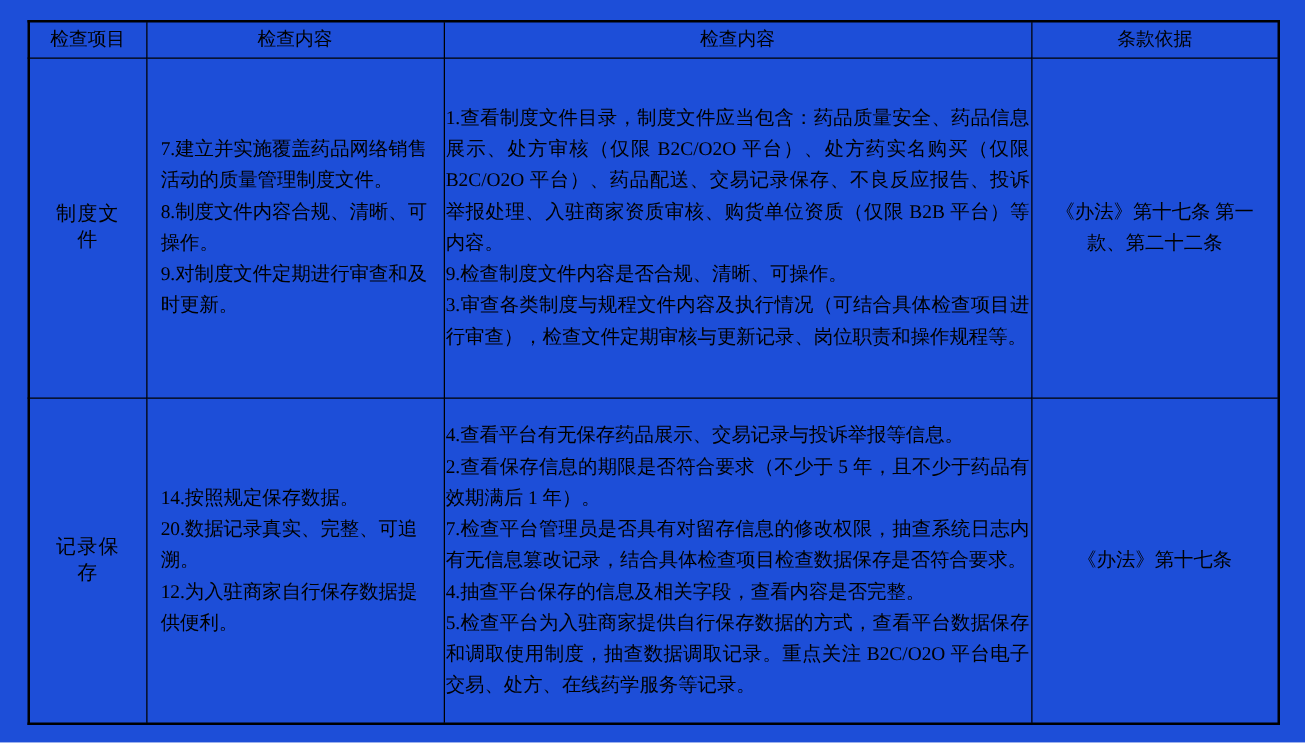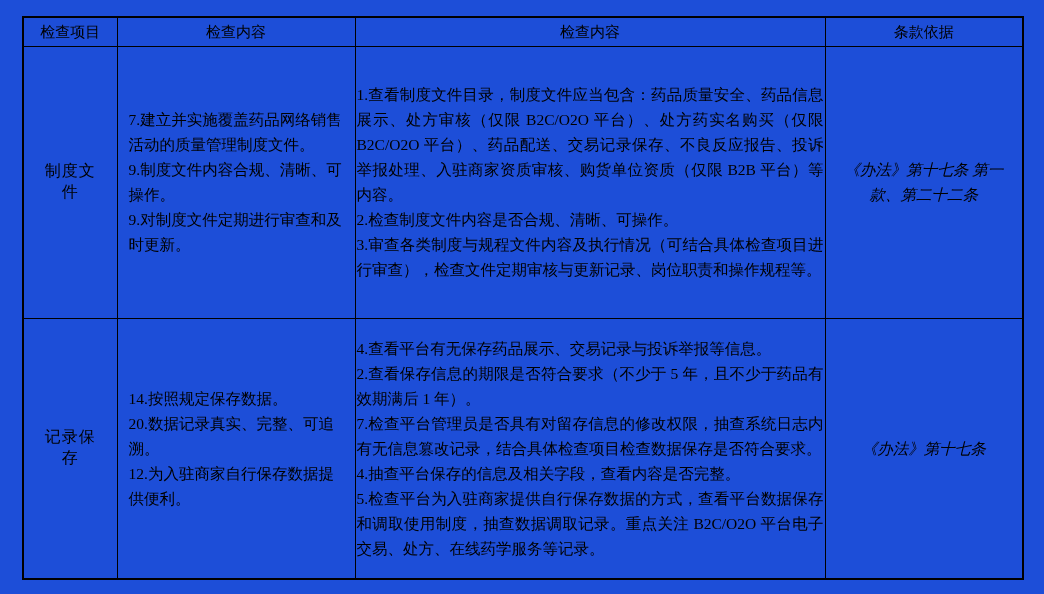--- a/index.html
+++ b/index.html
@@ -59,21 +59,20 @@
     line-height: 25px;
     padding: 4px 1px;
     text-align: justify;
     text-justify: inter-ideograph;
   }
   td.c-basis {
     font-size: 15.5px;
     line-height: 25px;
     text-align: center;
     padding: 4px 16px;
-    font-style: italic;
   }
   td p { margin: 0; }
 </style>
 </head>
 <body>
 
 <div class="page">
   <table class="inspection">
     <colgroup>
       <col style="width:94px">
@@ -87,26 +86,26 @@
         <th>检查内容</th>
         <th>检查内容</th>
         <th>条款依据</th>
       </tr>
     </thead>
     <tbody>
       <tr class="row-1">
         <td class="c-item">制度文件</td>
         <td class="c-points">
           <p>7.建立并实施覆盖药品网络销售活动的质量管理制度文件。</p>
-          <p>9.制度文件内容合规、清晰、可操作。</p>
+          <p>8.制度文件内容合规、清晰、可操作。</p>
           <p>9.对制度文件定期进行审查和及时更新。</p>
         </td>
         <td class="c-content">
           <p>1.查看制度文件目录，制度文件应当包含：药品质量安全、药品信息展示、处方审核（仅限 B2C/O2O 平台）、处方药实名购买（仅限 B2C/O2O 平台）、药品配送、交易记录保存、不良反应报告、投诉举报处理、入驻商家资质审核、购货单位资质（仅限 B2B 平台）等内容。</p>
-          <p>2.检查制度文件内容是否合规、清晰、可操作。</p>
+          <p>9.检查制度文件内容是否合规、清晰、可操作。</p>
           <p>3.审查各类制度与规程文件内容及执行情况（可结合具体检查项目进行审查），检查文件定期审核与更新记录、岗位职责和操作规程等。</p>
         </td>
         <td class="c-basis">《办法》第十七条 第一款、第二十二条</td>
       </tr>
       <tr class="row-2">
         <td class="c-item">记录保存</td>
         <td class="c-points">
           <p>14.按照规定保存数据。</p>
           <p>20.数据记录真实、完整、可追溯。</p>
           <p>12.为入驻商家自行保存数据提供便利。</p>

